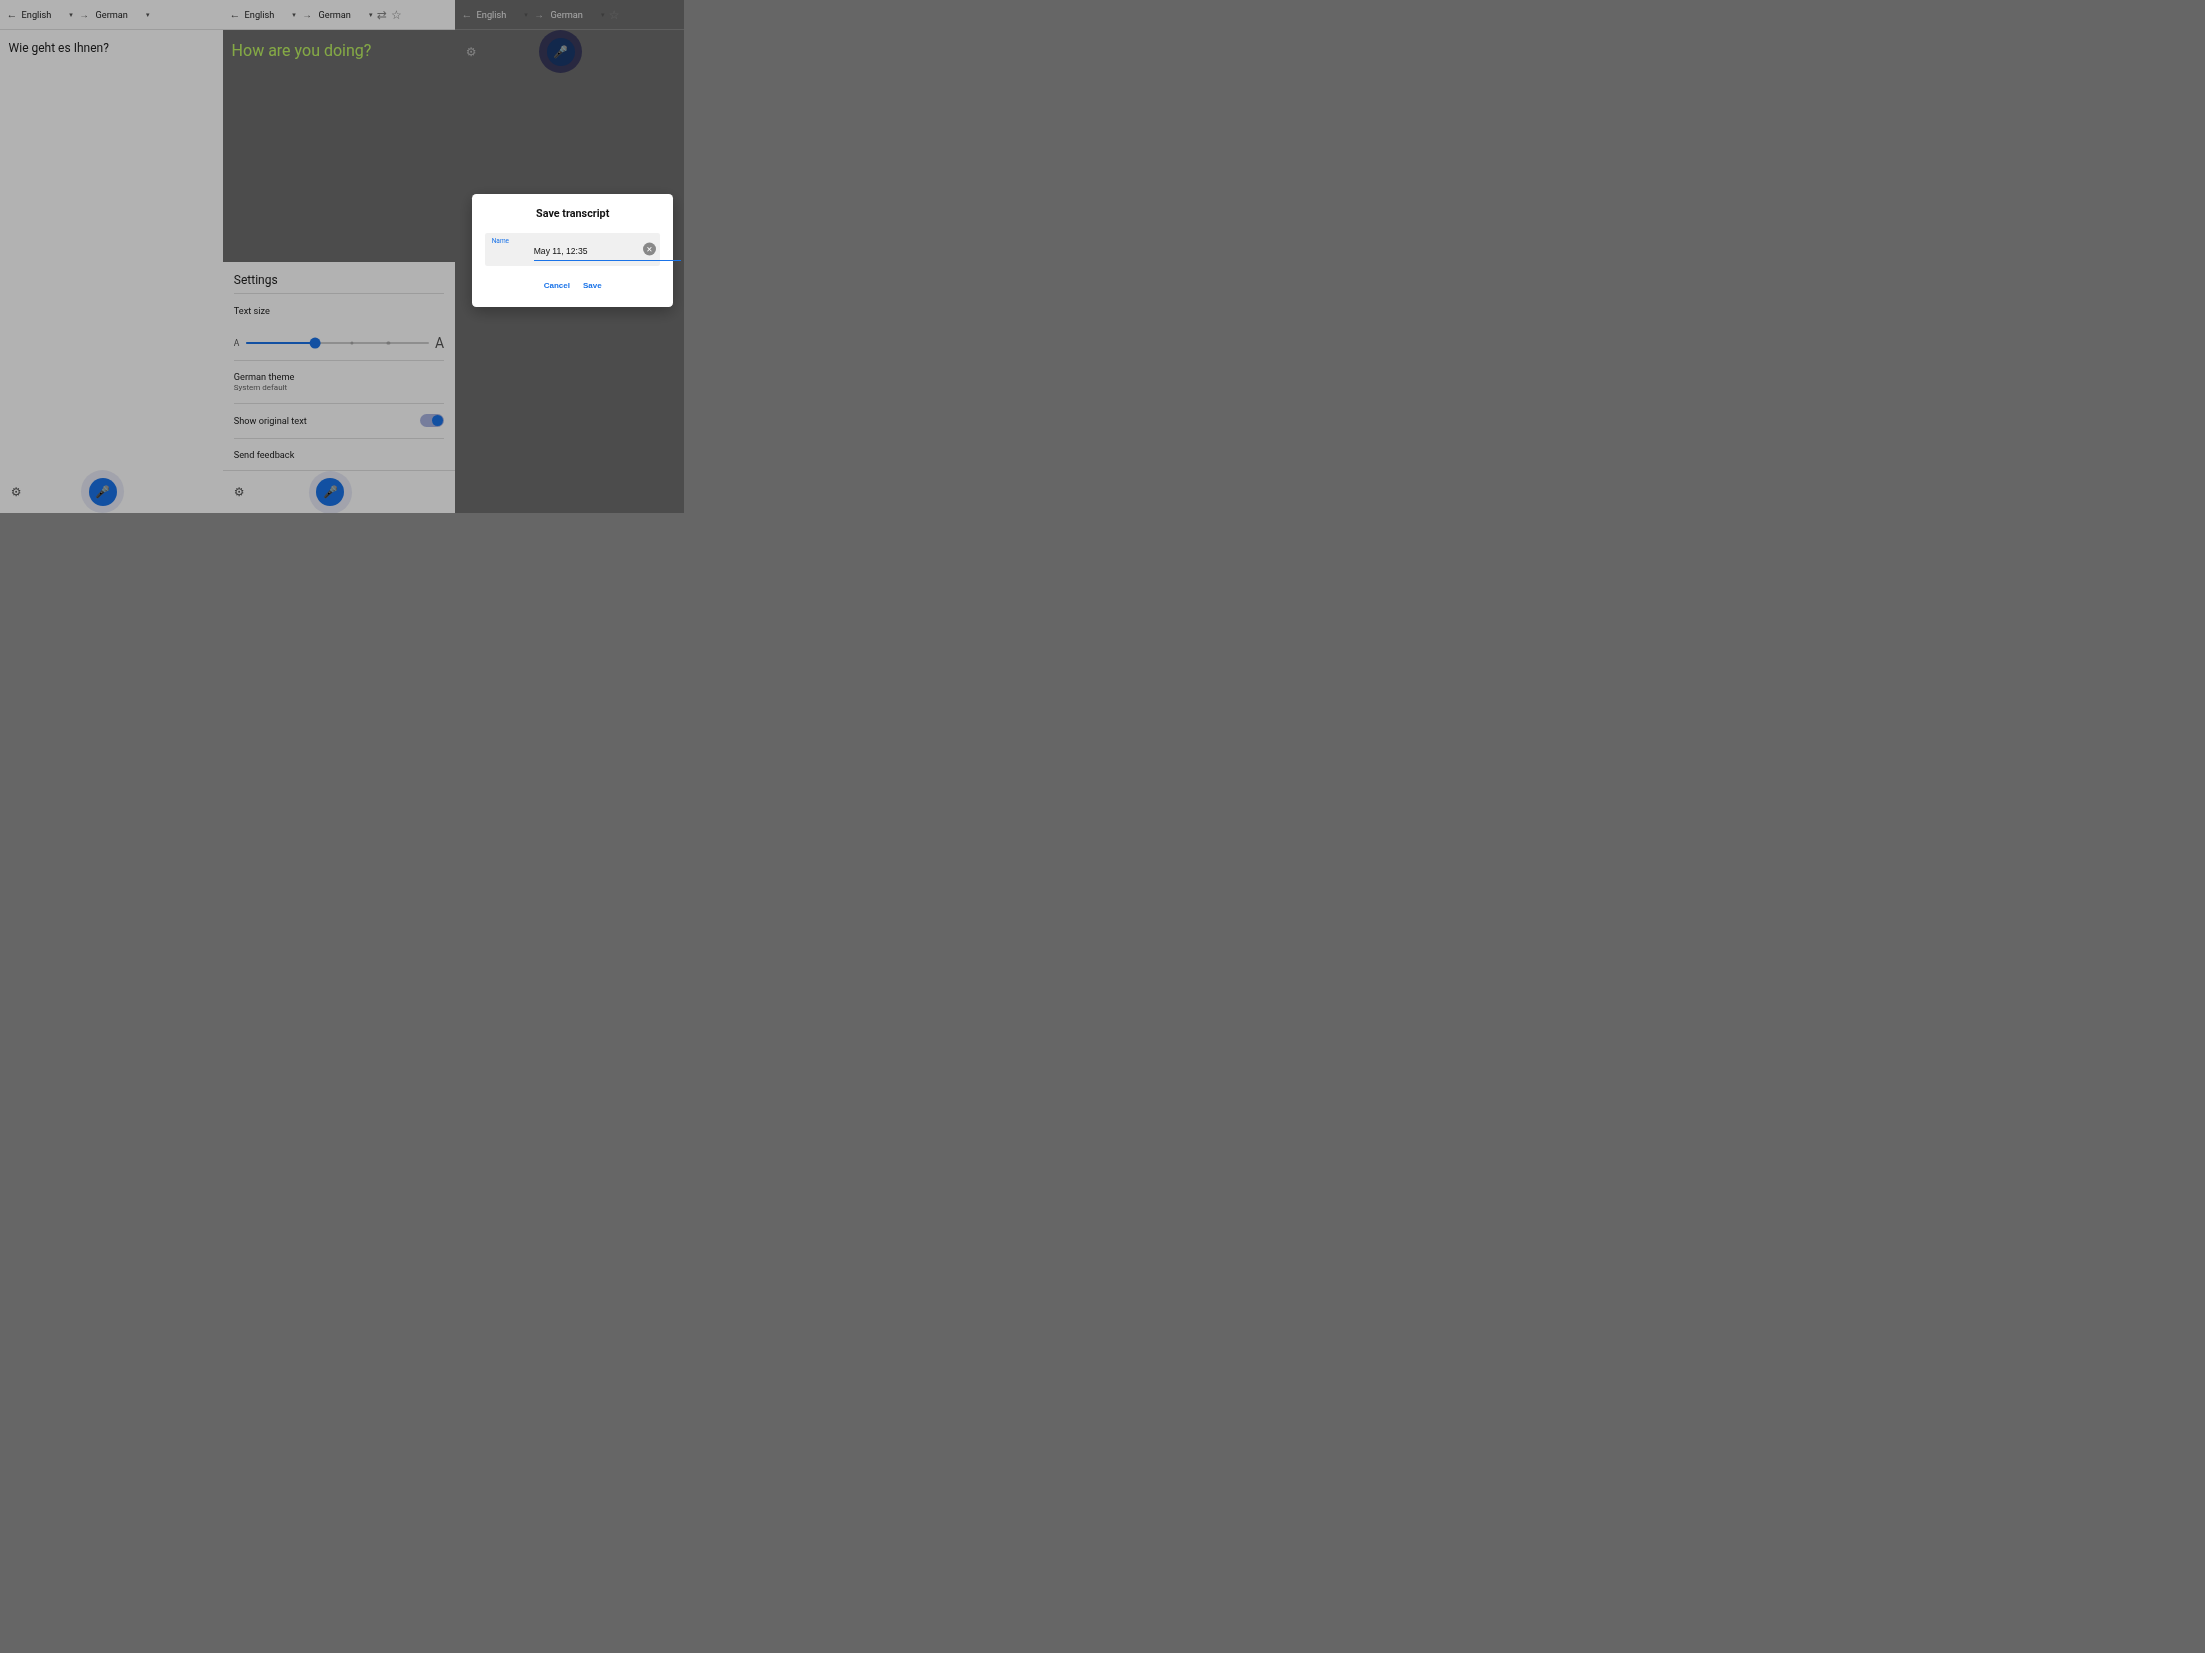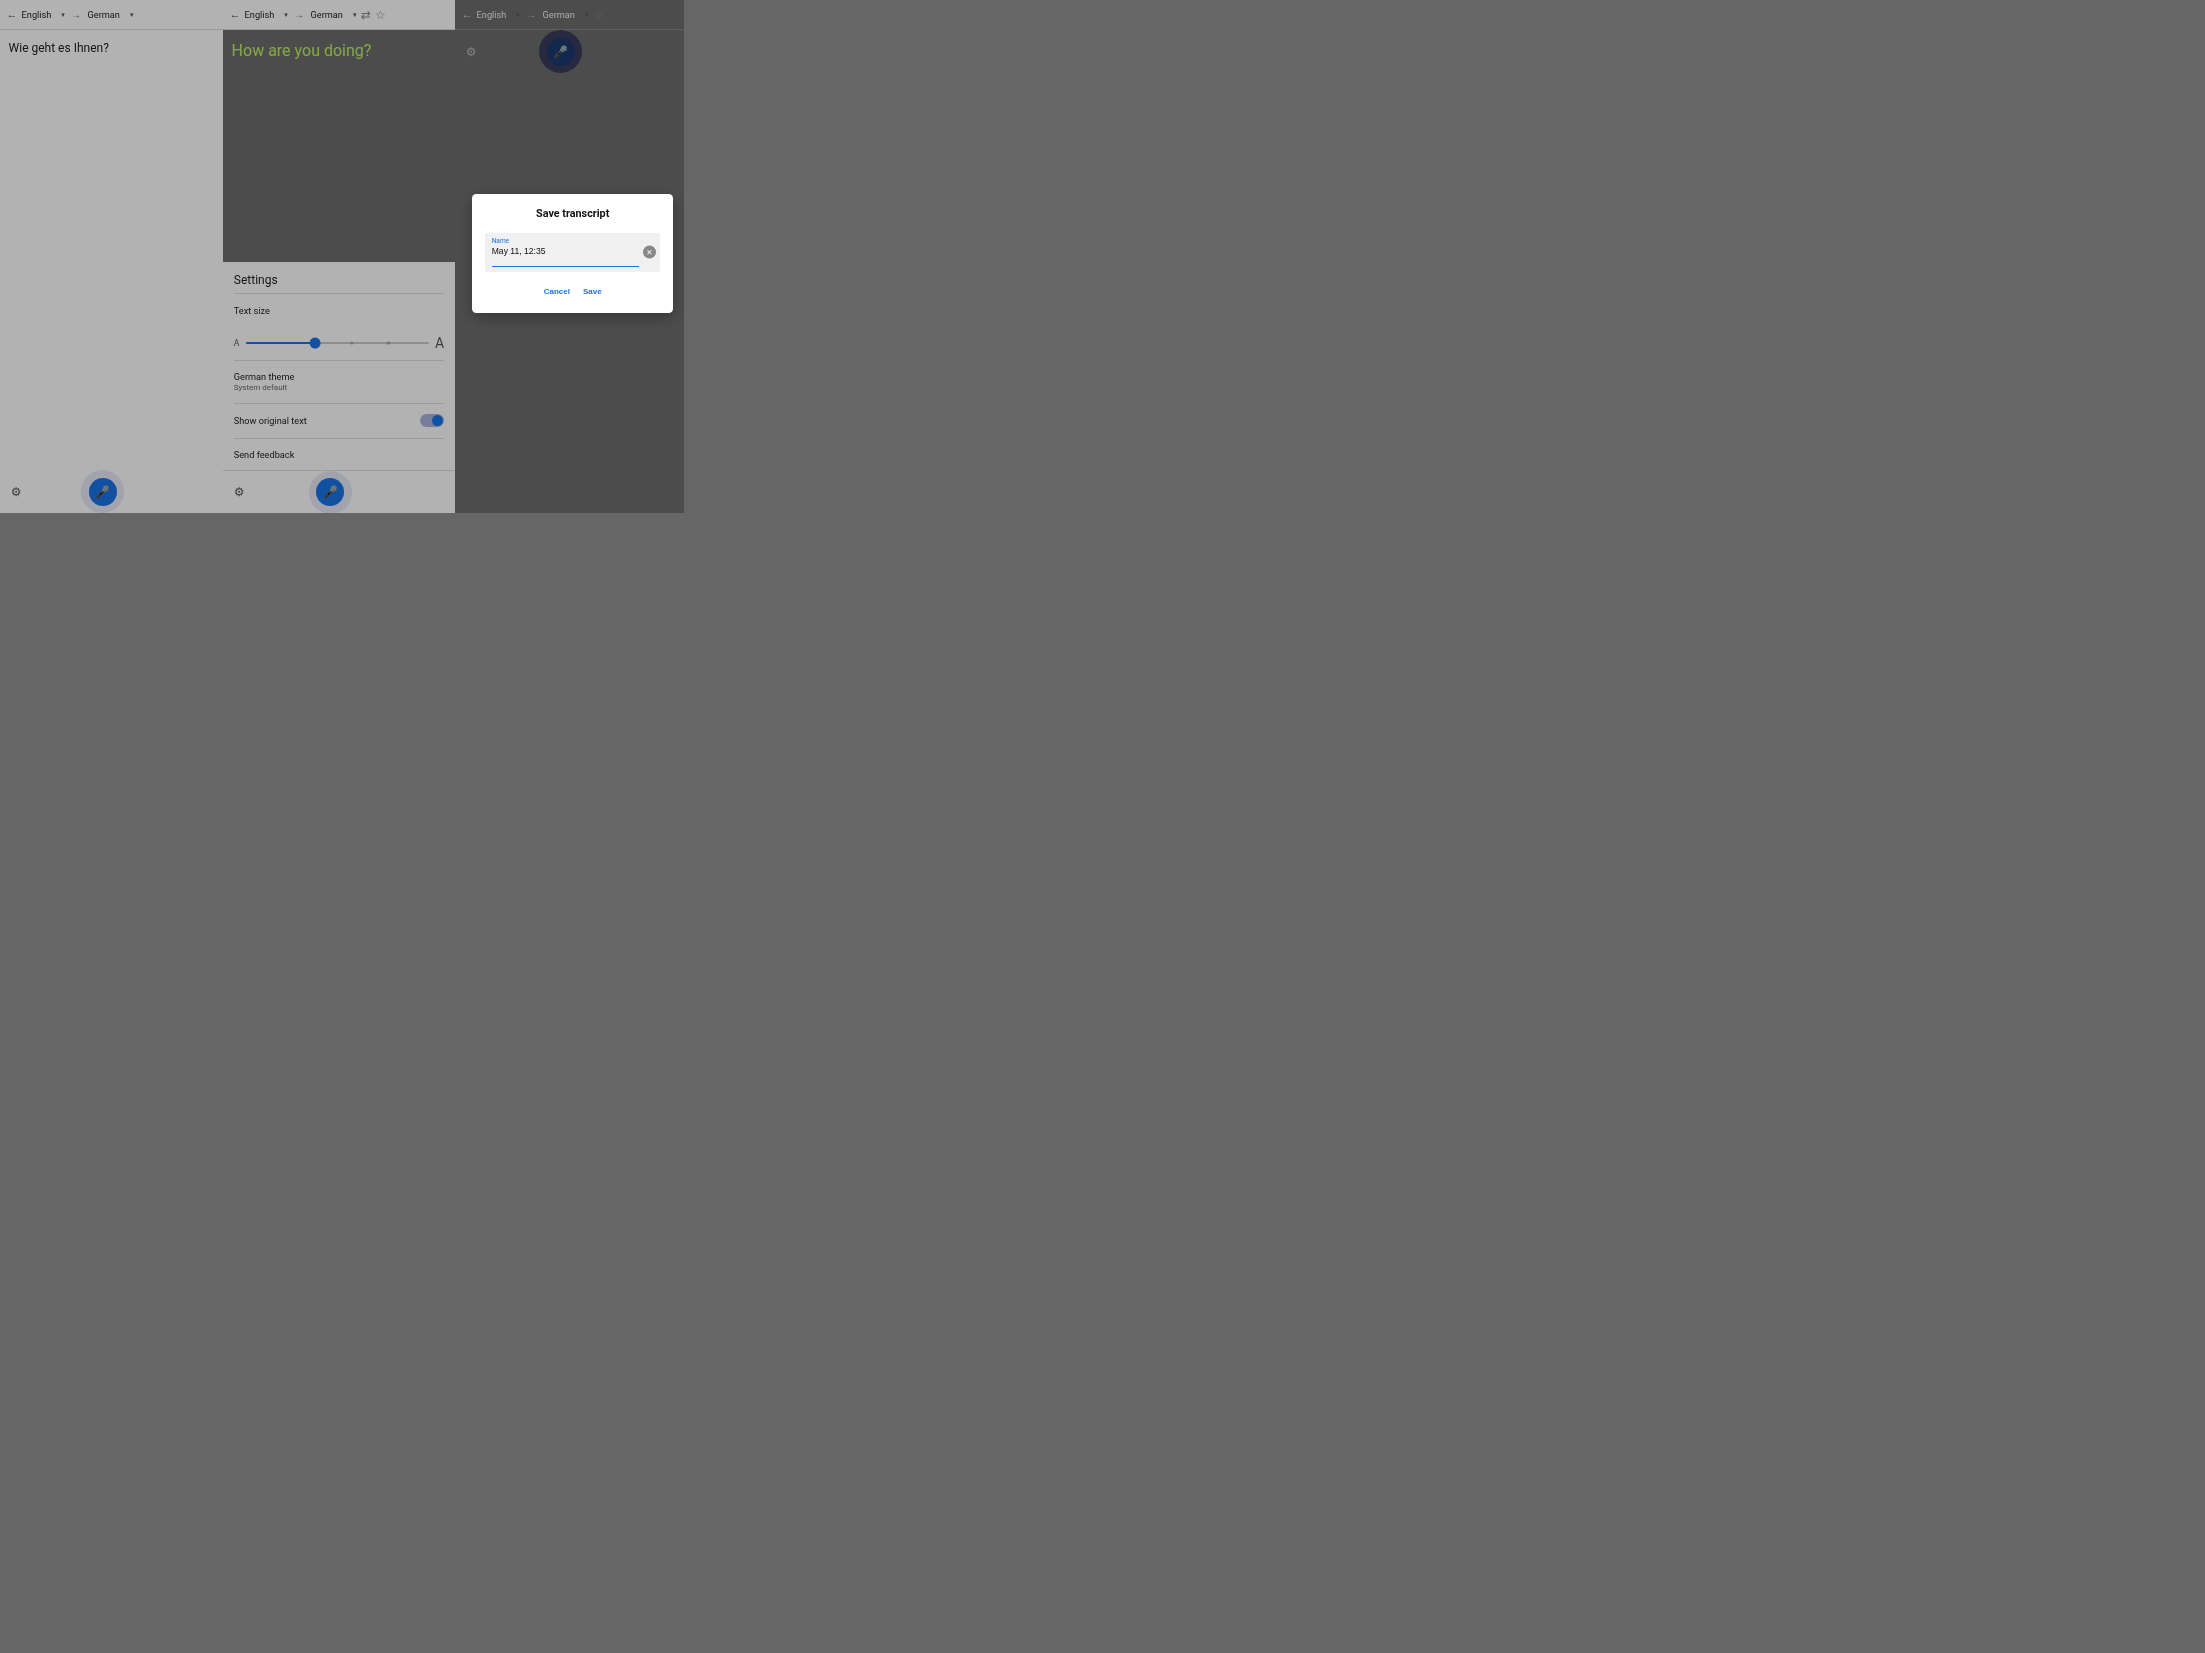--- a/index.html
+++ b/index.html
@@ -34,21 +34,21 @@
 
     .back-btn {
       font-size: 10.8px;
       cursor: pointer;
       color: #444;
     }
 
     .lang-selector {
       display: flex;
       align-items: center;
-      gap: 10px;
+      gap: 18px;
       font-size: 9.2px;
       color: #222;
       cursor: pointer;
     }
 
     .lang-arrow {
       font-size: 7px;
       color: #555;
     }
 
@@ -365,21 +365,22 @@
     }
 
     .name-input {
       border: none;
       background: transparent;
       font-size: 8.6px;
       color: #111;
       width: 100%;
       outline: none;
       border-bottom: 1.1px solid #1a73e8;
-      padding-bottom: 10px;
+      padding-bottom: 4px;
+      margin-left: 42px;
     }
 
     .clear-btn {
       position: absolute;
       right: 4.3px;
       top: 50%;
       transform: translateY(-50%);
       width: 13px;
       height: 13px;
       border-radius: 50%;

